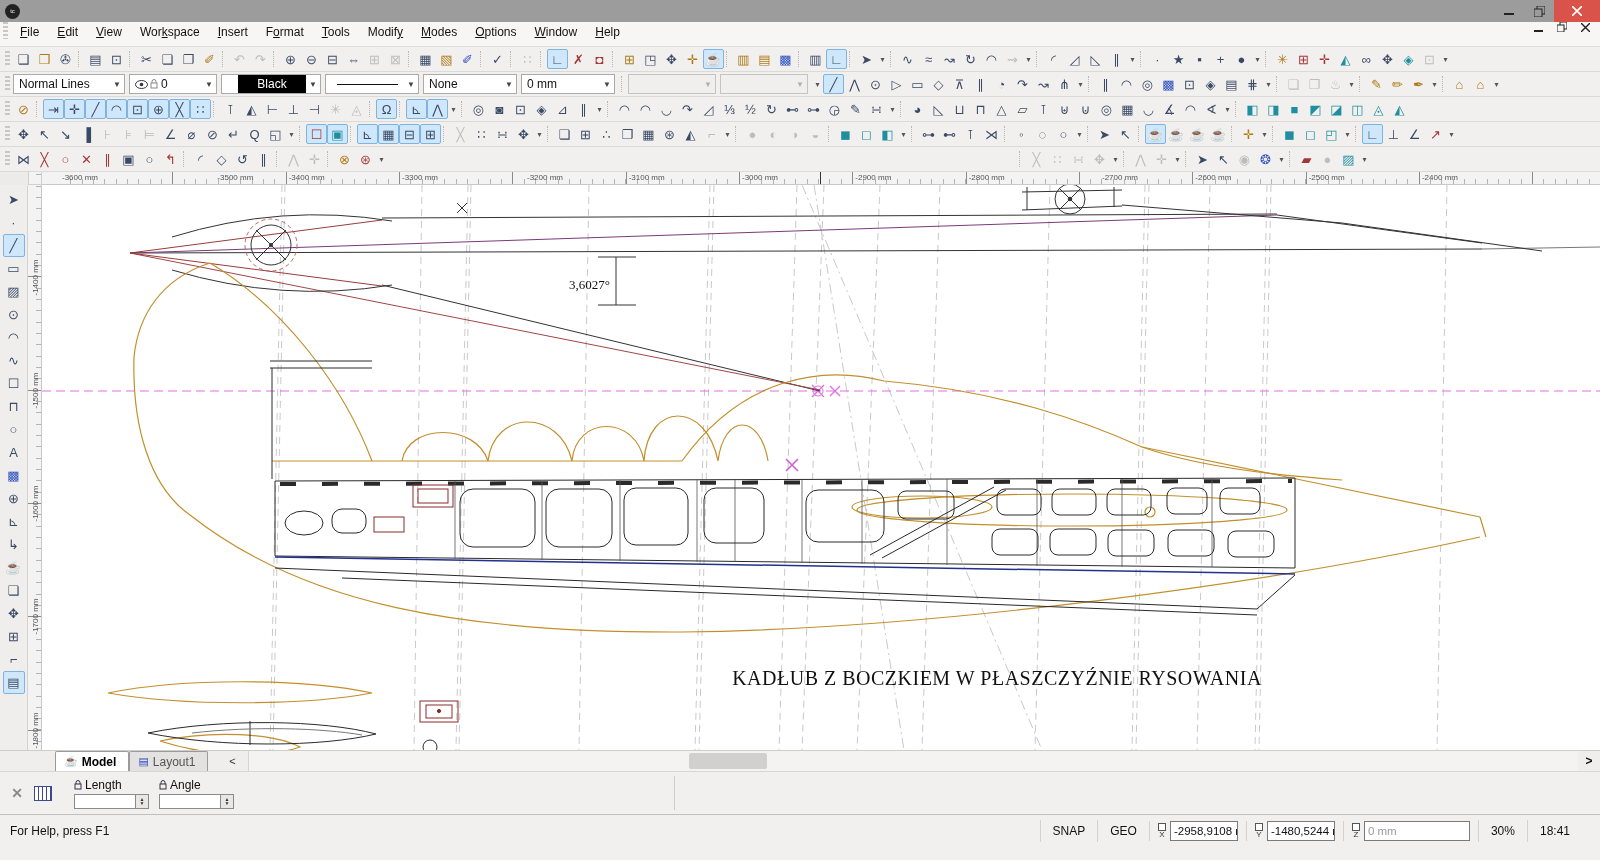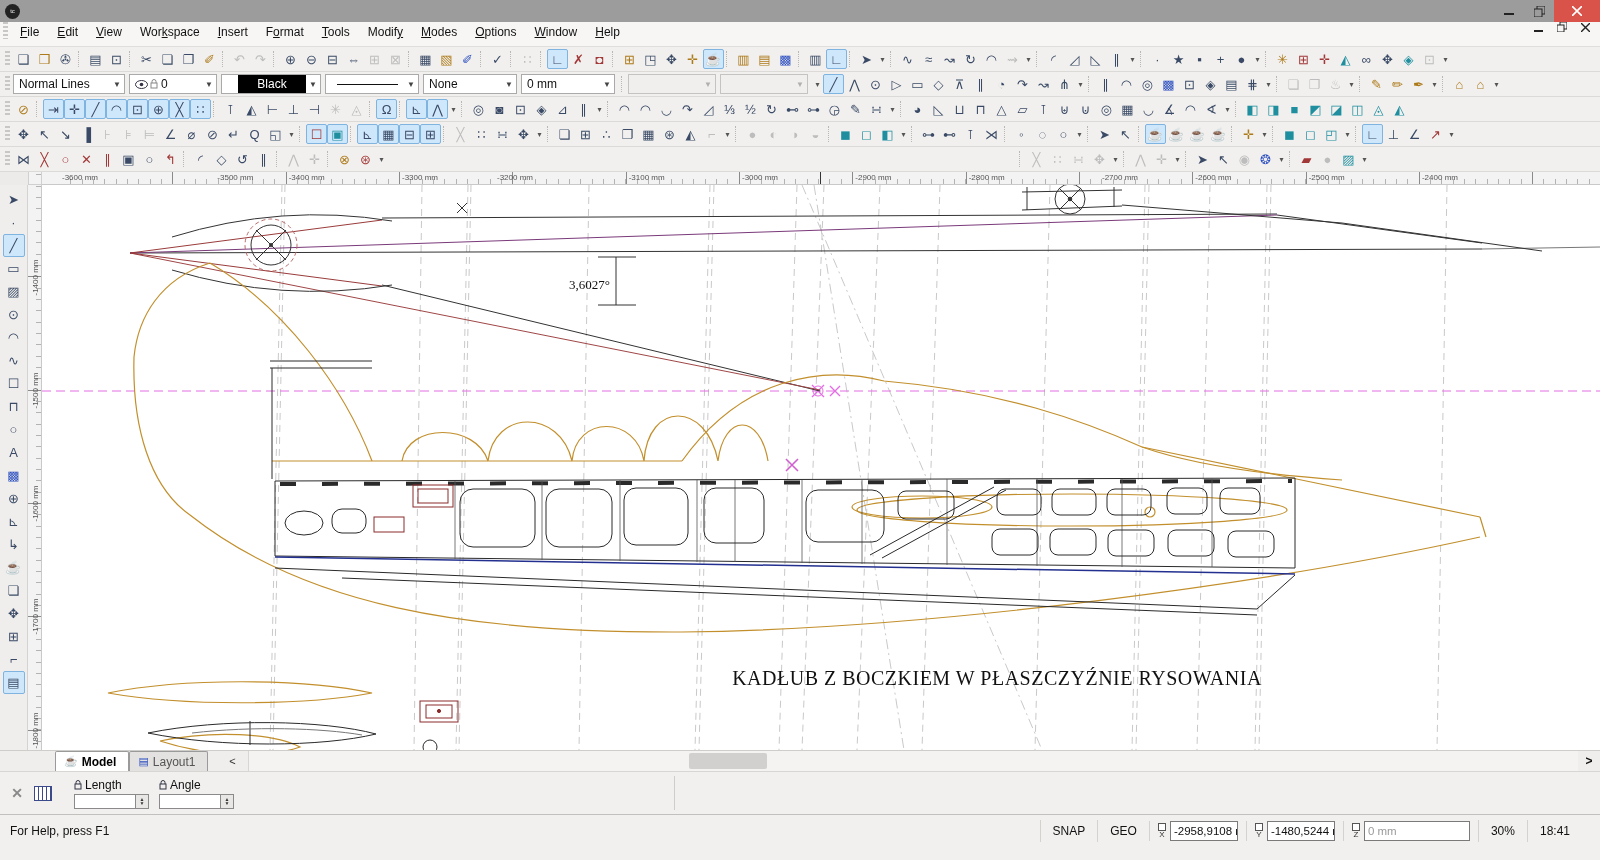--- a/index.html
+++ b/index.html
@@ -550,21 +550,21 @@
 
 <div class="workarea">
   <div class="blankcell"></div>
   <div class="corner"></div>
   <div class="hruler" id="hruler">
       <span class="hmark"></span>
       <span class="hlab" style="left: 20px;">-3600 mm</span>
       <span class="hlab" style="left: 133.33px; margin-left: 42px;">-3500 mm</span>
       <span class="hlab" style="left: 246.66px;">-3400 mm</span>
       <span class="hlab" style="left: 359.99px;">-3300 mm</span>
-      <span class="hlab" style="left: 455px;">-3200 mm</span>
+      <span class="hlab" style="left: 485px;">-3200 mm</span>
       <span class="hlab" style="left: 586.65px;">-3100 mm</span>
       <span class="hlab" style="left: 699.98px;">-3000 mm</span>
       <span class="hlab" style="left: 813.31px;">-2900 mm</span>
       <span class="hlab" style="left: 926.64px;">-2800 mm</span>
       <span class="hlab" style="left: 1039.97px; margin-left: 20px;">-2700 mm</span>
       <span class="hlab" style="left: 1153.3px;">-2600 mm</span>
       <span class="hlab" style="left: 1266.63px;">-2500 mm</span>
       <span class="hlab" style="left: 1379.96px;">-2400 mm</span>
     </div>
 

